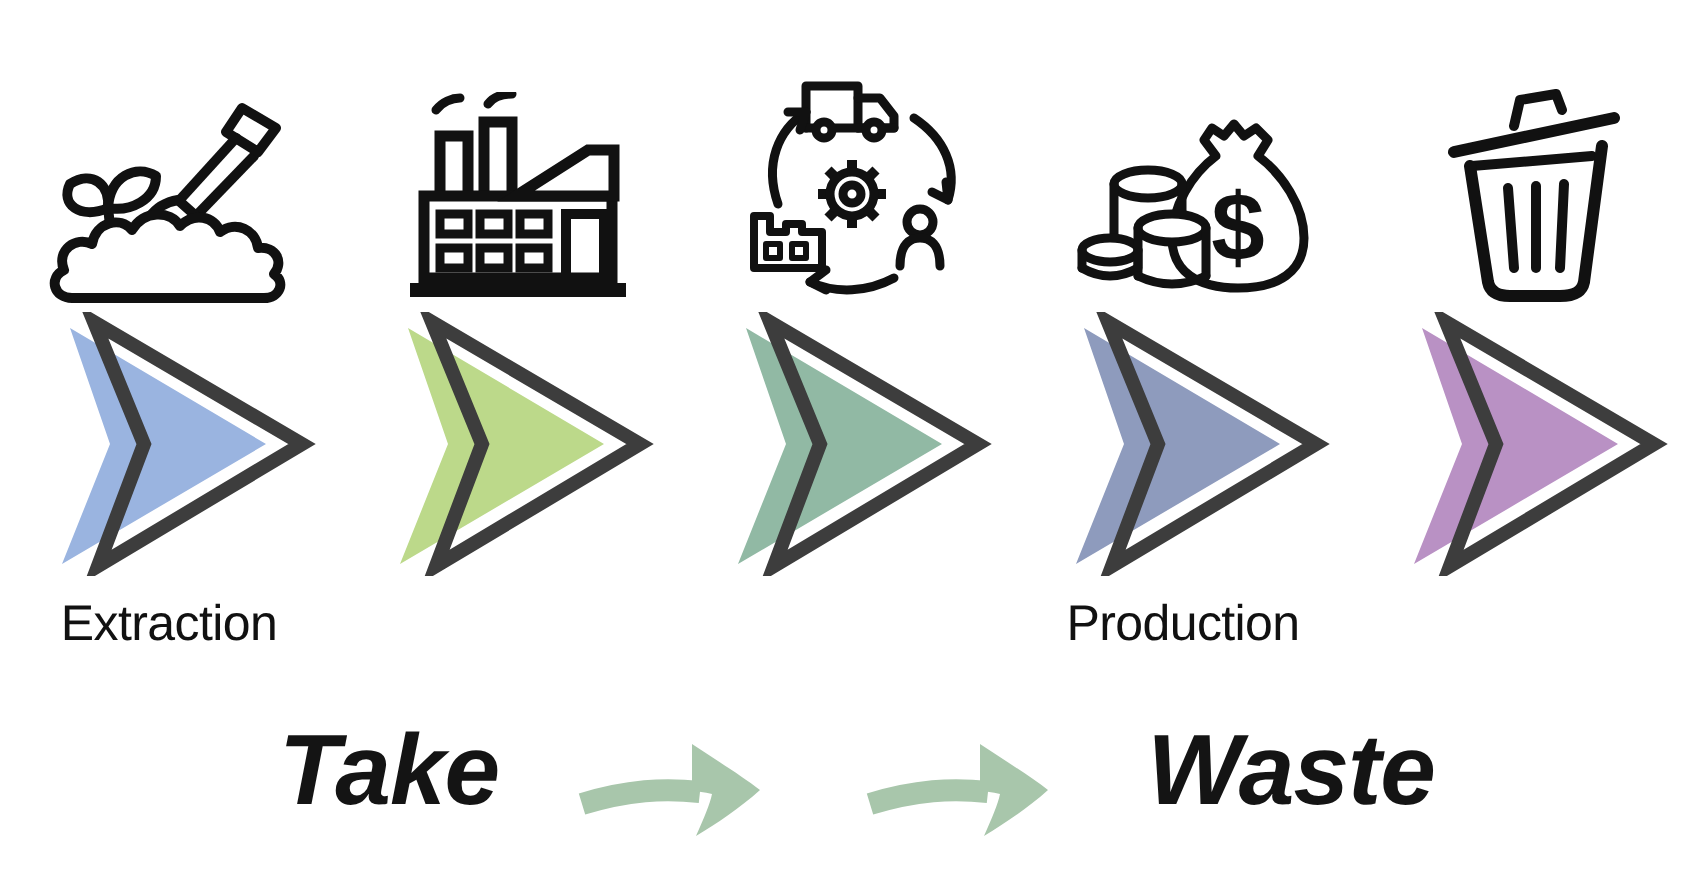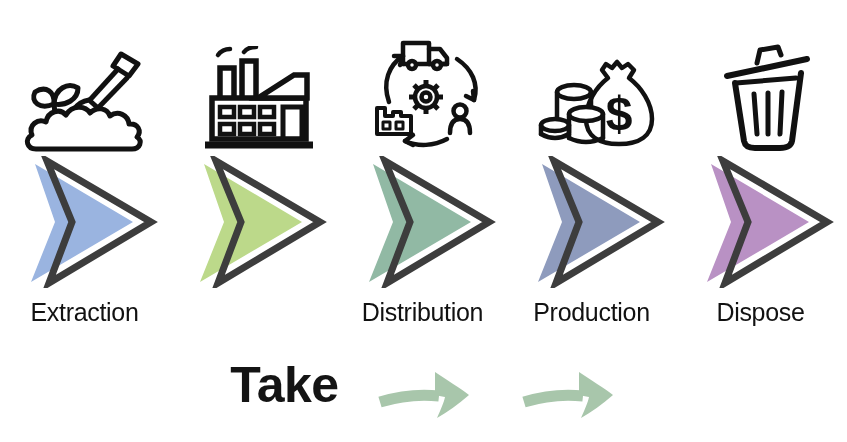--- a/index.html
+++ b/index.html
@@ -4,21 +4,21 @@
 <style>
   html,body{margin:0;padding:0;background:#fff;}
   .canvas{position:relative;width:847px;height:442px;background:#fff;overflow:hidden;
           font-family:"Liberation Sans",sans-serif;}
   .stages{display:flex;padding-top:34px;}
   .stage{width:169px;display:flex;flex-direction:column;align-items:center;}
   .icon-box{height:118px;display:flex;align-items:flex-end;justify-content:center;margin-left:10px;}
   .chevron{margin-top:4px;margin-left:20px;}
   .stage-label{margin-top:10px;font-size:25px;font-weight:normal;color:#111;letter-spacing:-0.3px;white-space:nowrap;}
   .summary{display:flex;align-items:center;justify-content:center;margin-top:22px;gap:36px;
-           font-size:50px;font-weight:bold;color:#141414;padding-left:10px;}
+           font-size:50px;font-weight:bold;color:#141414;padding-left:10px;font-style:italic;}
   .summary .word{white-space:nowrap;letter-spacing:-0.5px;}
   .brush-arrow{margin-top:12px;}
   svg{display:block;}
 </style>
 </head>
 <body>
 
 <div class="canvas">
 
   <div class="stages">
@@ -104,21 +104,20 @@
             <path d="M105,66 L104,57 M105,66 L97,62"></path>
             <path d="M78,105 C65,112 49,113 36,107"></path>
             <path d="M36,107 L44,111 M36,107 L44,101"></path>
           </g>
         </svg>
       </div>
       <svg class="chevron" width="140" height="132" viewBox="0 0 132 132">
         <polygon points="6,8 104,66 2,126 26,66" fill="#91b9a4"></polygon>
         <polygon points="18,5 122,66 20,127 43,66" fill="none" stroke-width="7" stroke="#3d3d3d"></polygon>
       </svg>
-      <div class="stage-label">Distribution</div>
     </div>
 
     <div class="stage">
       <div class="icon-box">
         <svg width="126" height="110" viewBox="0 0 126 110">
           <g fill="none" stroke-width="4.5" stroke-linecap="round" stroke-linejoin="round" stroke="#111111">
             <path d="M74,36 C62,45 52,61 52,77 C52,94 65,102 85,102 C105,102 118,94 118,77 C118,61 107,45 95,36 L100,28 L94,22 L88,26 L83,20 L78,26 L72,22 L68,28 Z" fill="#fff"></path>
             <text x="85" y="88" text-anchor="middle" font-size="48" font-weight="700" fill="#111" stroke="none">$</text>
             <ellipse cx="40" cy="50" rx="17" ry="7" fill="#fff"></ellipse>
             <path d="M23,50 V84"></path>
@@ -152,30 +151,30 @@
             <path d="M37,52 L40,92" stroke-width="5"></path>
             <path d="M51,51 L51,92" stroke-width="5"></path>
             <path d="M65,50 L63,92" stroke-width="5"></path>
           </g>
         </svg>
       </div>
       <svg class="chevron" width="140" height="132" viewBox="0 0 132 132">
         <polygon points="6,8 104,66 2,126 26,66" fill="#b991c4"></polygon>
         <polygon points="18,5 122,66 20,127 43,66" fill="none" stroke-width="7" stroke="#3d3d3d"></polygon>
       </svg>
-      <div class="stage-label">Dispose</div>
     </div>
 
   </div>
 
   <div class="summary">
     <span class="word">Take</span>
     <svg class="brush-arrow" width="108" height="60" viewBox="0 0 108 60">
       <path d="M5,41 C28,34 46,33 64,35" fill="none" stroke-width="11" stroke="#a8c6ab"></path>
       <path d="M60,11 C72,19 85,27 94,34 C84,43 72,51 62,57 C66,48 69,41 70,36 C66,35 63,35 60,34 Z" stroke="none" fill="#a8c6ab"></path>
     </svg>
     <svg class="brush-arrow" width="108" height="60" viewBox="0 0 108 60">
       <path d="M5,41 C28,34 46,33 64,35" fill="none" stroke-width="11" stroke="#a8c6ab"></path>
       <path d="M60,11 C72,19 85,27 94,34 C84,43 72,51 62,57 C66,48 69,41 70,36 C66,35 63,35 60,34 Z" stroke="none" fill="#a8c6ab"></path>
     </svg>
+    <span class="word">Waste</span>
   </div>
 
 </div>
 
 </body></html>

